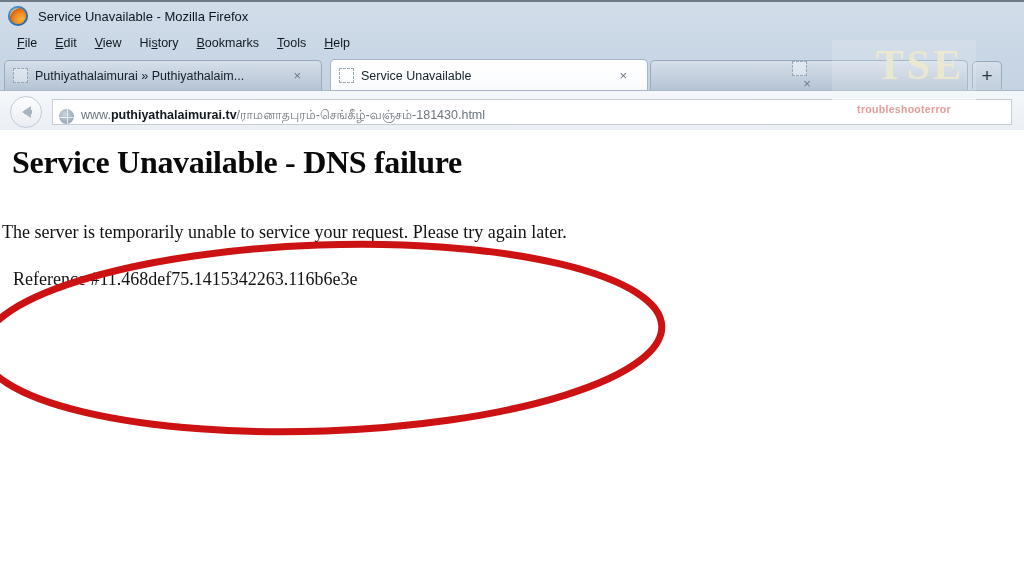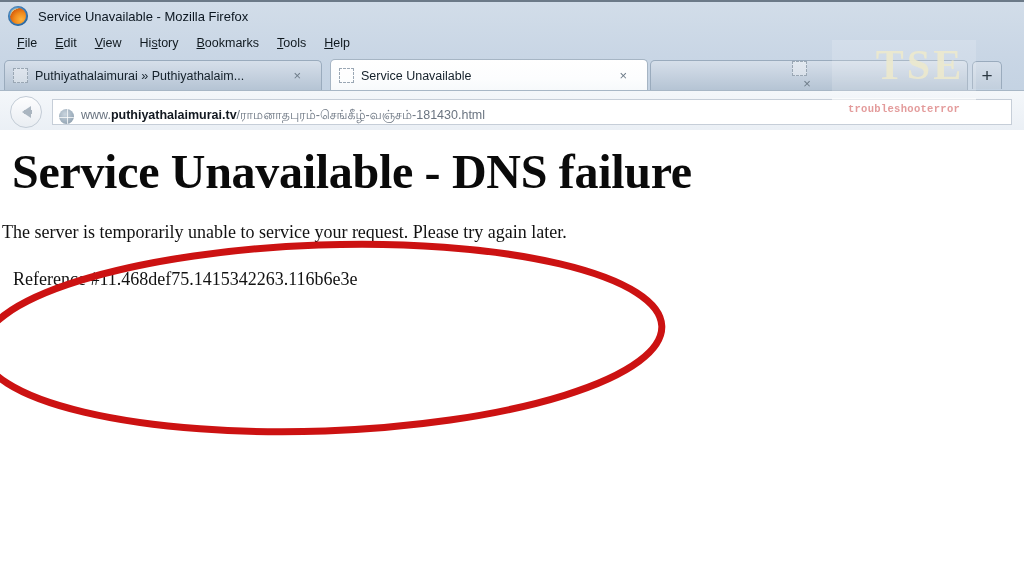--- a/index.html
+++ b/index.html
@@ -235,21 +235,21 @@
     left: 0; top: 130px;
     width: 1024px;
     height: 446px;
     background: #ffffff;
   }
   .err-title {
     position: absolute;
     left: 12px; top: 14px;
     font-family: "Liberation Serif", serif;
     font-weight: bold;
-    font-size: 48px;
+    font-size: 32px;
     color: #0a0a0a;
     white-space: nowrap;
     letter-spacing: -0.3px;
   }
   .err-body {
     position: absolute;
     left: 2px; top: 92px;
     font-family: "Liberation Serif", serif;
     font-size: 18px;
     color: #121212;
@@ -302,21 +302,21 @@
     position: absolute;
     left: 0; top: 58px;
     width: 144px; height: 22px;
     background: rgba(255,255,255,.55);
   }
   .wm-sub {
     position: absolute;
     left: 0; top: 58px;
     width: 144px;
     text-align: center;
-    font-family: Liberation Mono, monospace;
+    font-family: Liberation Sans, sans-serif;
     font-size: 10.5px;
     font-weight: bold;
     letter-spacing: 0.3px;
     color: rgba(226,150,150,.95);
     line-height: 22px;
   }
 </style>
 </head>
 <body>
 

